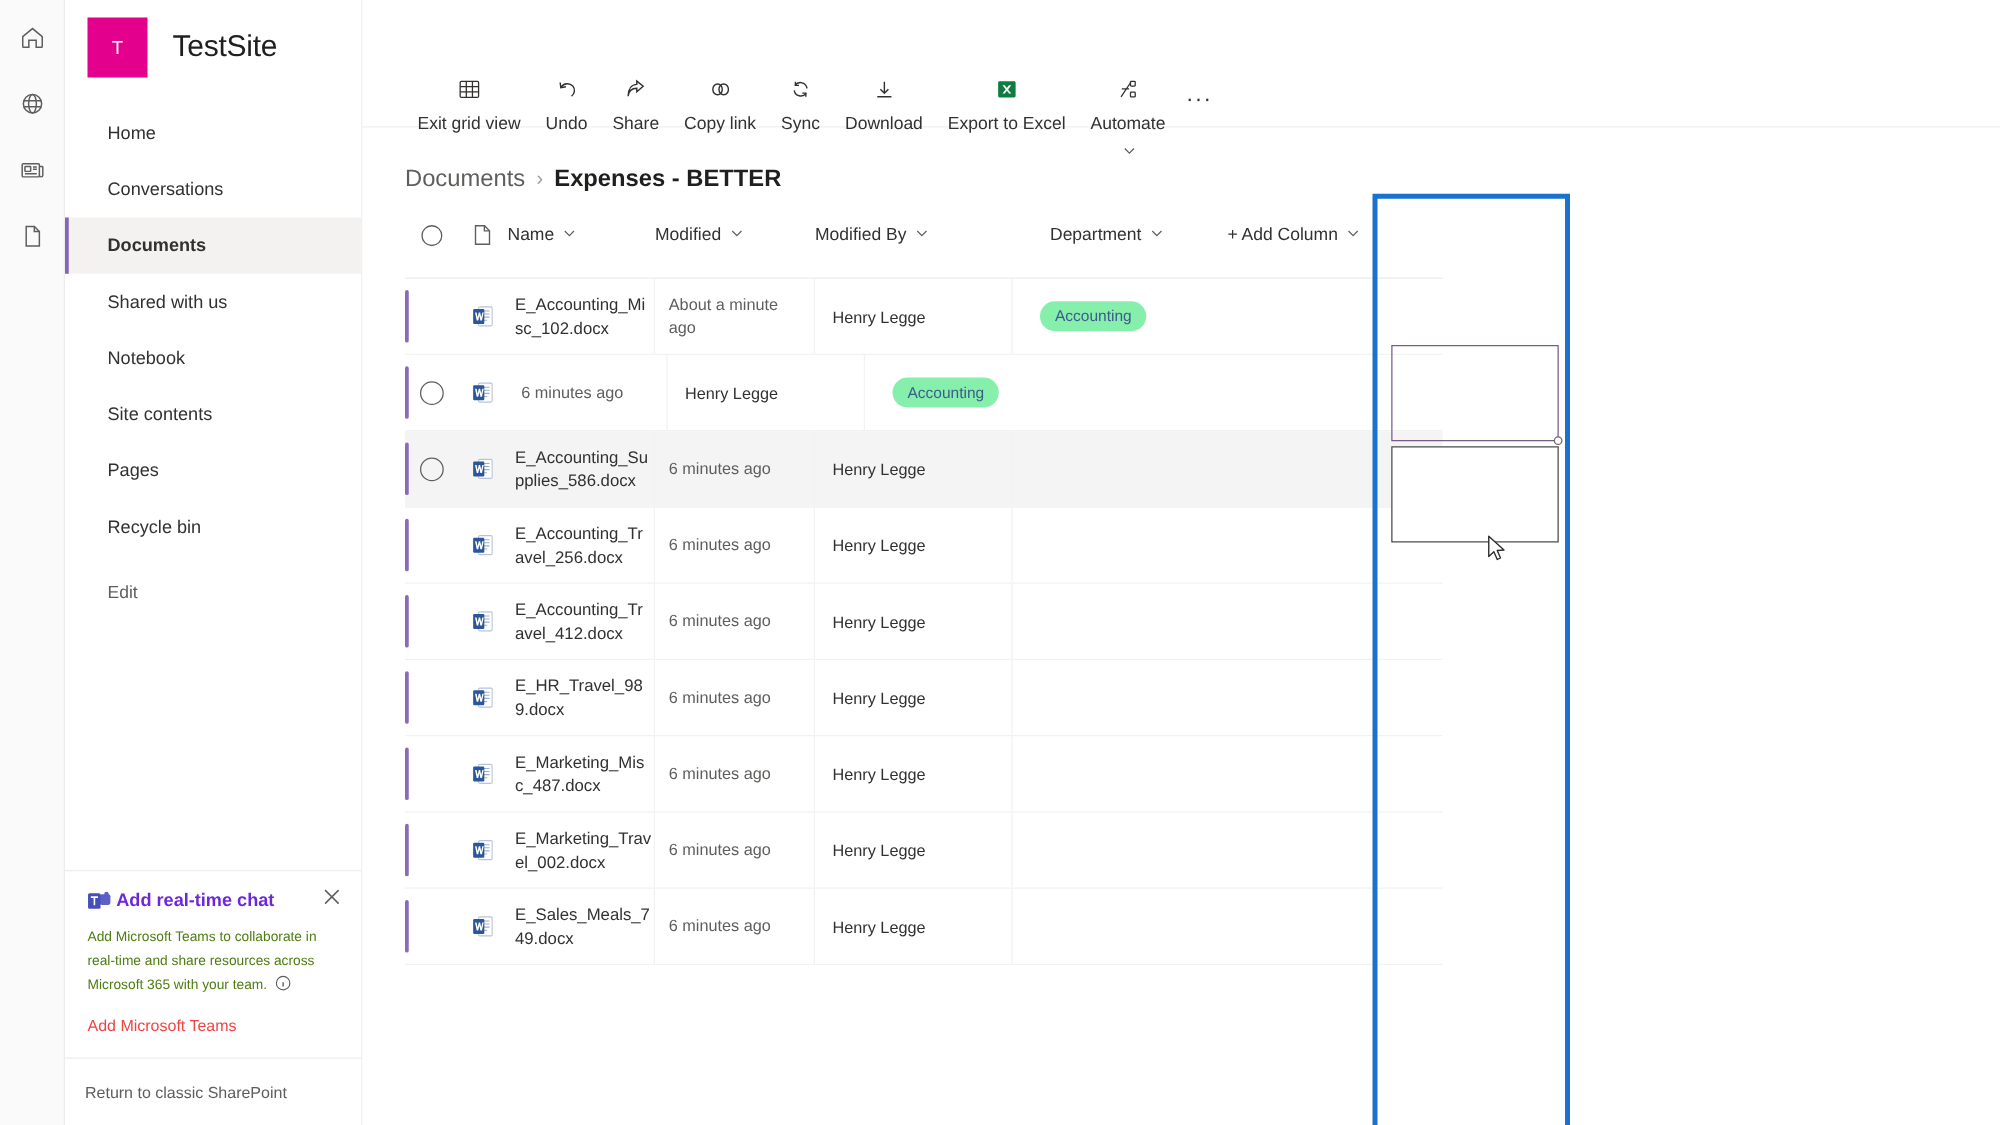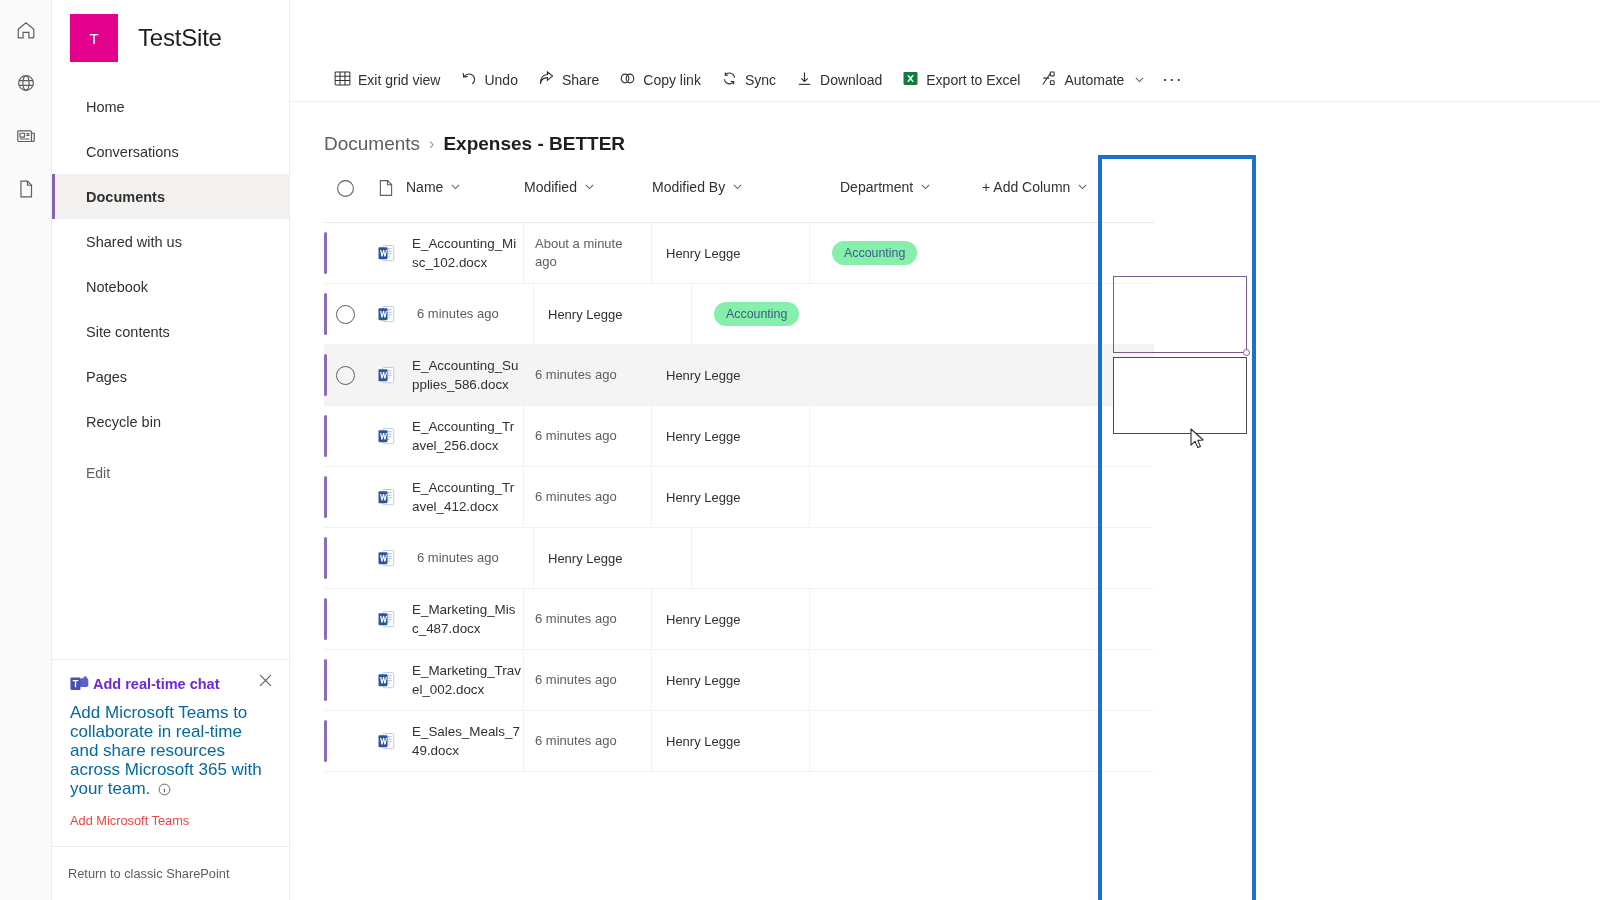--- a/index.html
+++ b/index.html
@@ -87,21 +87,21 @@
     width: 20px; height: 20px;
     display: flex; align-items: center; justify-content: center;
     cursor: pointer; color: #605e5c;
   }
   .promo-head {
     display: flex; align-items: flex-start; gap: 4px;
     font-size: 14.5px; font-weight: 700; color: #6d28d9;
     margin-bottom: 8px;
   }
   .promo-body {
-    font-size: 17px; line-height: 19px; color: #0369a1;
+    font-size: 11px; line-height: 19px; color: #4d7c0f;
   }
   .promo-body .info-dot {
     display: inline-block; vertical-align: -2px; margin-left: 3px;
   }
   .promo-link {
     margin-top: 13px;
     font-size: 12.8px; color: #ef4444; cursor: pointer;
   }
   .classic {
     position: absolute; left: 0; right: 0; bottom: 0; height: 54px;
@@ -121,20 +121,21 @@
     gap: 0px;
     border-bottom: 1px solid #f0eff0;
     margin-top: 58px;
   }
   .tb-btn {
     display: flex; align-items: center; gap: 7px;
     height: 34px; padding: 0 10px;
     font-size: 14px; color: #323130;
     cursor: pointer; white-space: nowrap;
     border-radius: 2px;
+    flex-direction: column;
   }
   .tb-btn .chev { margin-left: 3px; }
   .tb-ellipsis {
     display: flex; align-items: center; justify-content: center;
     width: 34px; height: 34px; font-size: 18px; color: #323130;
     cursor: pointer; letter-spacing: 1px;
   }
 
   .breadcrumb {
     display: flex; align-items: center;
@@ -618,20 +619,23 @@
             <div class="row-bar"></div>
             <div class="cell c-check"></div>
             <div class="cell c-icon">
               <svg width="19" height="19" viewBox="0 0 20 20">
                 <rect x="6.2" y="1.6" width="11.4" height="16" rx="1" fill="#ffffff" stroke="#b8c4d9" stroke-width="0.9"></rect>
                 <path d="M8.4 5h7M8.4 7.6h7M8.4 10.2h7M8.4 12.8h5" stroke="#9bb0cc" stroke-width="0.9"></path>
                 <rect x="1.6" y="3.4" width="9.4" height="12.6" rx="1" fill="#2b579a"></rect>
                 <path d="M3.2 6.3h1.3l.9 4.3.9-4.3h1.2l.9 4.3.9-4.3h1.2l-1.5 6.8H7.7l-.9-4-.9 4H4.6Z" fill="#ffffff"></path>
               </svg>
             </div>
+            <div class="cell c-name">
+              <span>E_HR_Travel_989.docx</span>
+            </div>
             <div class="cell c-mod">
               <span>6 minutes ago</span>
             </div>
             <div class="cell c-modby">
               <span>Henry Legge</span>
             </div>
             <div class="cell c-dept"></div>
           </div>
           <div class="row">
             <div class="row-bar"></div>

